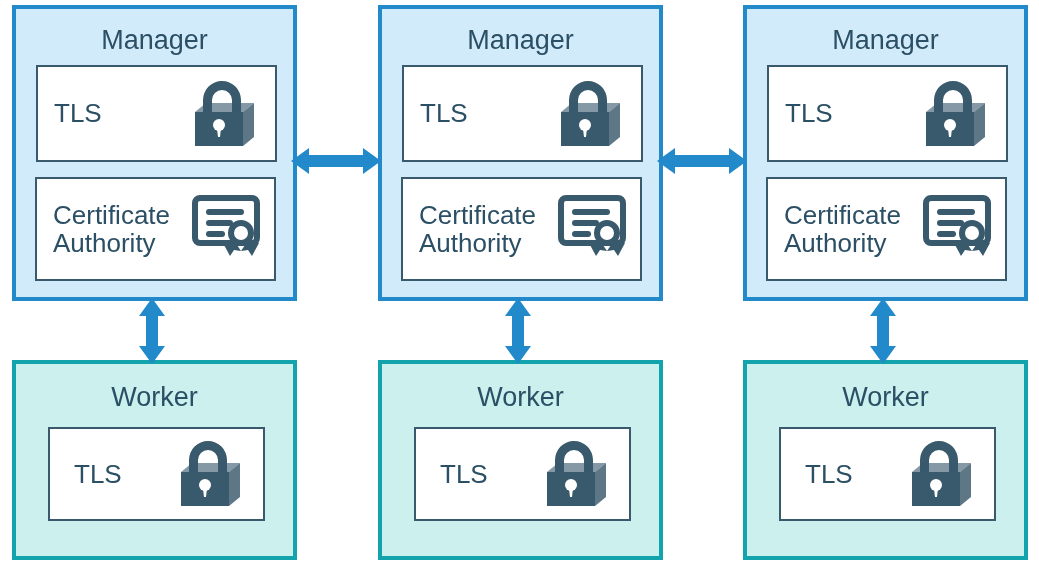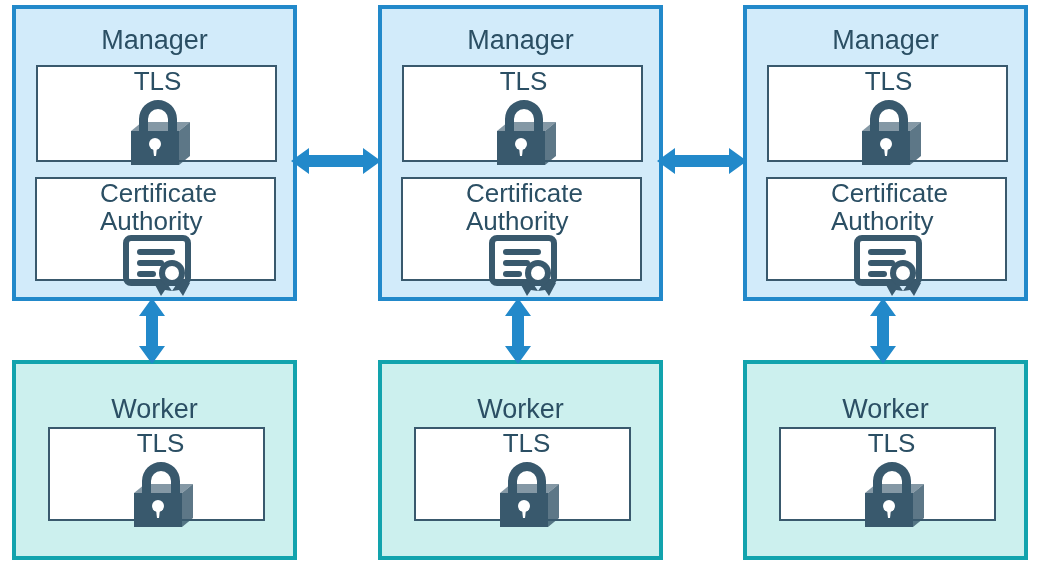--- a/index.html
+++ b/index.html
@@ -39,21 +39,20 @@
     text-align:center;
     white-space:nowrap;
   }
 
   
   .panel{
     box-sizing:border-box;
     background:#ffffff;
     border:2px solid #39596d;
     display:flex;
-    flex-direction:column;
     align-items:center;
     justify-content:space-between;
     position:absolute;
   }
   .panel-label{
     color:#2b4f64;
     font-size:26px;
     line-height:1.08;
     white-space:pre-line;
     text-align:left;
@@ -70,21 +69,21 @@
 
   
   .col1{left:12px;}
   .col2{left:378px;}
   .col3{left:743px;}
 
   .manager{top:5px;width:285px;height:296px;}
   .worker{top:360px;width:285px;height:200px;}
 
   .manager .node-title{margin-top:18px;}
-  .worker  .node-title{margin-top:32px;text-align:center;}
+  .worker  .node-title{margin-top:20px;text-align:center;}
 
   .panel-tls-mgr{
     left:20px; top:56px; width:241px; height:97px;
     padding:0 14px 0 16px;
   }
   .panel-ca{
     left:19px; top:168px; width:241px; height:104px;
     padding:0 10px 0 16px;
   }
   .panel-tls-wkr{

